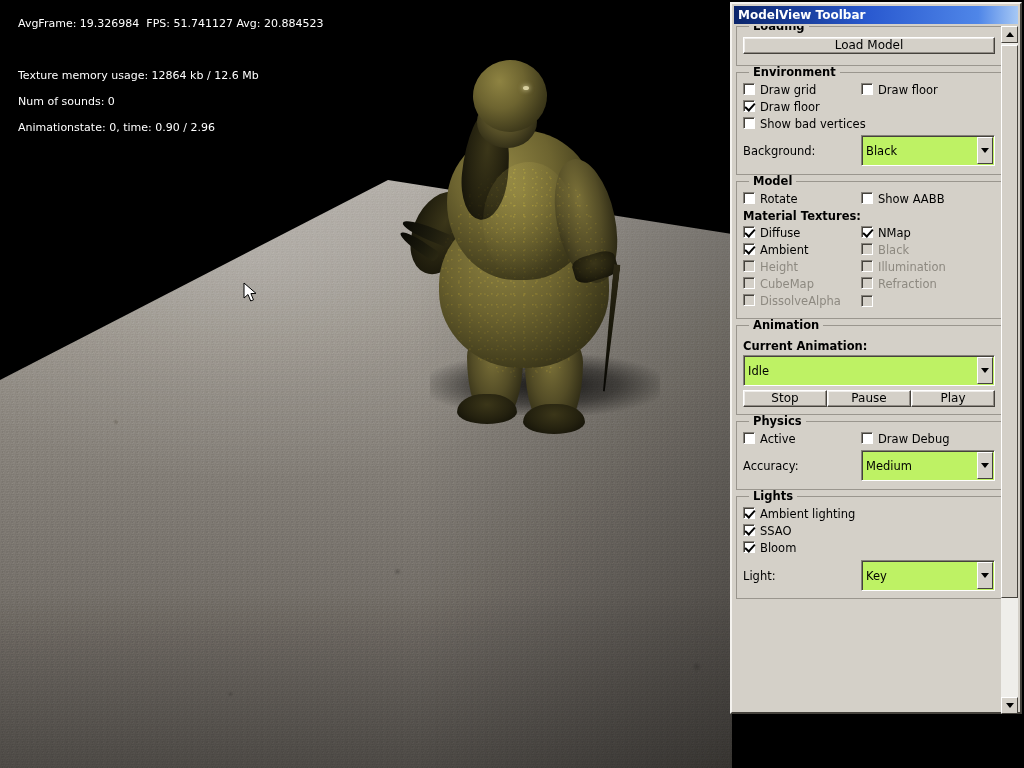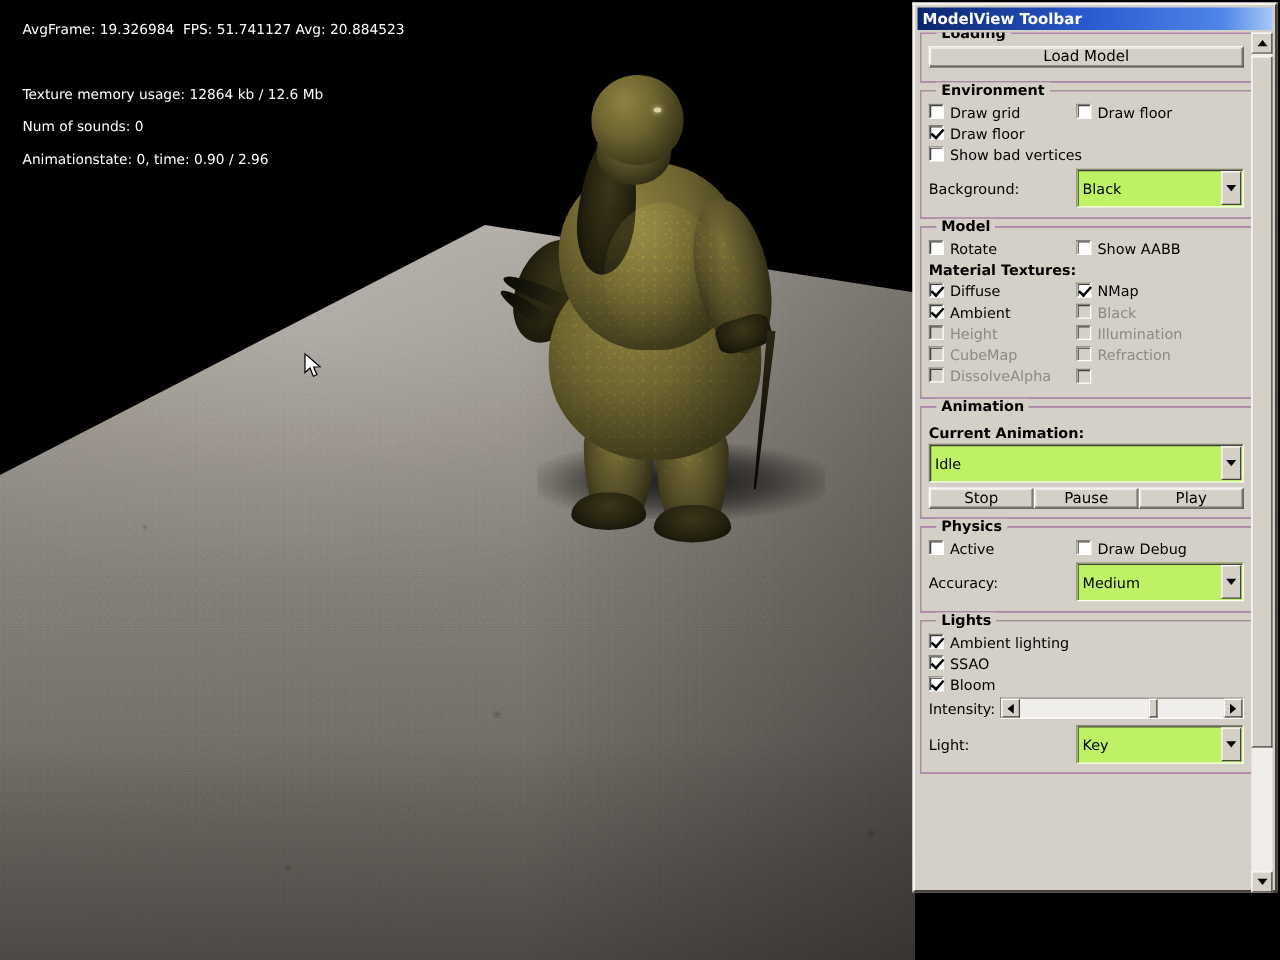--- a/index.html
+++ b/index.html
@@ -389,32 +389,20 @@
             <span class="box checked"></span>
             <span class="lbl">SSAO</span>
           </div>
         </div>
         <div class="row">
           <div class="cb">
             <span class="box checked"></span>
             <span class="lbl">Bloom</span>
           </div>
         </div>
-        <div class="row" style="margin-top:3px;">
-          <span class="lbl-static" style="margin-right:4px;">Intensity:</span>
-          <div class="slider">
-            <span class="sbtn l">
-                <i class="tri left"></i>
-              </span>
-            <span class="thumb"></span>
-            <span class="sbtn r">
-                <i class="tri right"></i>
-              </span>
-          </div>
-        </div>
         <div class="row" style="margin-top:5px;margin-bottom:0;">
           <span class="lbl-static col-l">Light:</span>
           <div class="sel" style="flex:1">
             <span>Key</span>
             <span class="arrowbox">
                 <i class="tri down"></i>
               </span>
           </div>
         </div>
       </div>

